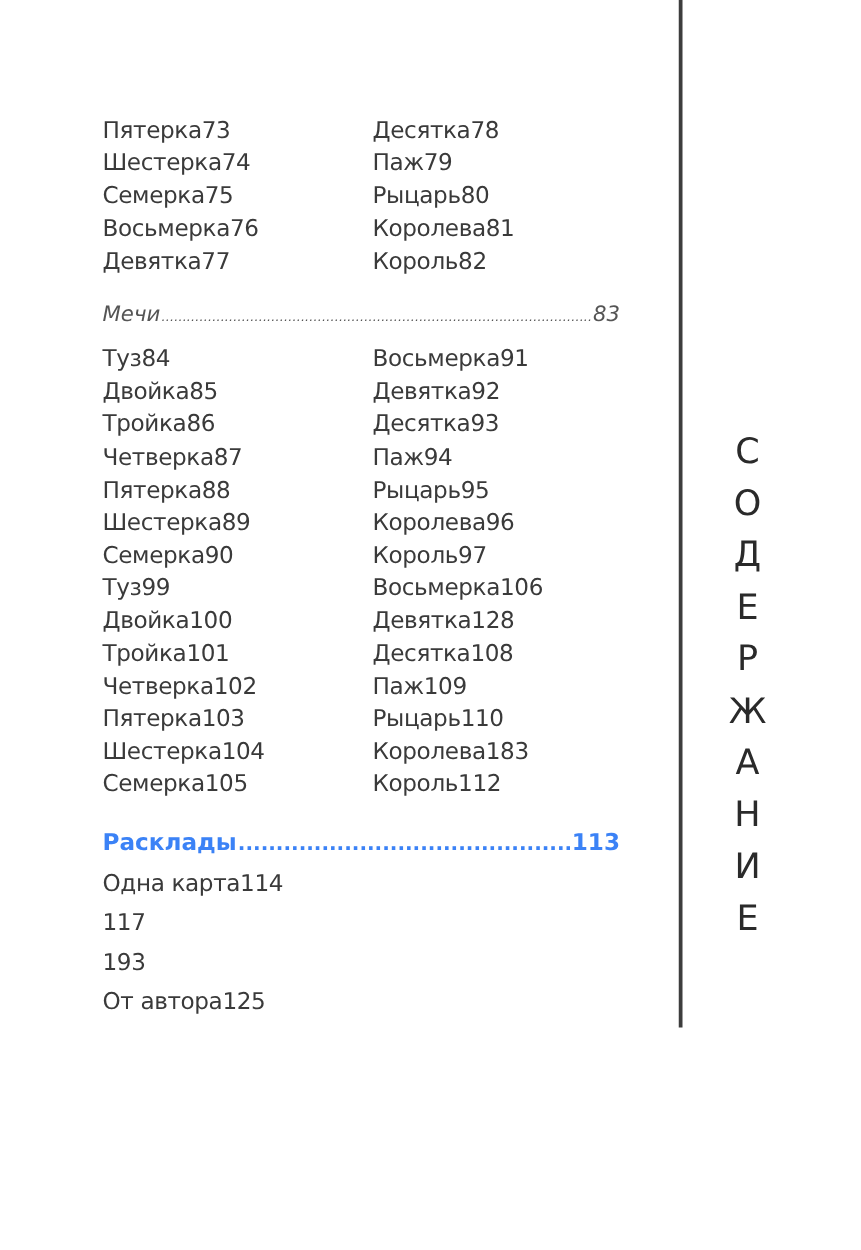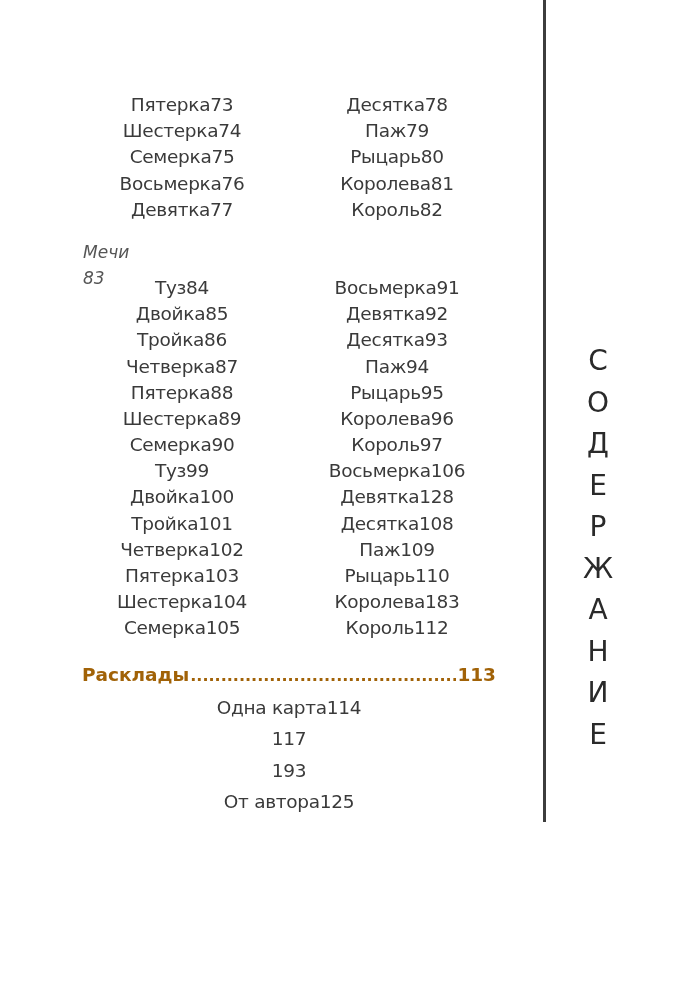--- a/index.html
+++ b/index.html
@@ -5,27 +5,27 @@
   html, body { margin: 0; padding: 0; }
   body {
     width: 689px; height: 1000px; background: #ffffff;
     position: relative; overflow: hidden;
     font-family: "DejaVu Sans", sans-serif;
     color: #3a3a3a;
   }
   .toc { position: absolute; left: 82px; top: 92px; width: 414px; }
   .grid { display: grid; grid-template-columns: 200px 214px; }
   .col { display: flex; flex-direction: column; }
-  .row { display: flex; justify-content: center; height: 26.2px; line-height: 26.2px; font-size: 18.5px; letter-spacing: -0.3px; }
+  .row { display: flex; justify-content: flex-start; height: 26.2px; line-height: 26.2px; font-size: 18.5px; letter-spacing: -0.3px; }
   .grid .col:nth-child(2) .row .lbl { padding-left: 16px; }
-  .section-h { display: flex; align-items: baseline; height: 26px; line-height: 26px; font-size: 17px; font-style: italic; color: #555; margin-top: 16px; margin-bottom: 10px; flex-direction: column; }
+  .section-h { display: flex; align-items: baseline; height: 26px; line-height: 26px; font-size: 17px; font-style: italic; color: #555; margin-top: 16px; margin-bottom: 10px; }
   .section-h .dots, .major .dots { flex: 1; overflow: hidden; white-space: nowrap; margin: 0 1px; }
   .section-h .dots::after, .major .dots::after { content: "........................................................................................................................................................................................................"; letter-spacing: 0.2px; }
   .section-h .dots::after { font-size: 10px; }
-  .major { display: flex; align-items: baseline; font-weight: bold; font-size: 18.5px; height: 30px; line-height: 30px; color: #a16207; margin-top: 18px; }
+  .major { display: flex; align-items: baseline; font-weight: bold; font-size: 18.5px; height: 30px; line-height: 30px; color: #3b82f6; margin-top: 18px; }
   .major .dots::after { font-size: 16px; letter-spacing: 0; }
   .sub { margin-top: 2px; }
   .sub .row { height: 31.5px; line-height: 31.5px; }
   .vline { position: absolute; left: 543px; top: 0; width: 3px; height: 822px; background: #3d3d3d; }
   .vtitle { position: absolute; left: 583px; top: 340px; width: 30px; display: flex; flex-direction: column; align-items: center; }
   .vtitle span { font-size: 28px; line-height: 41.5px; color: #2a2a2a; }
   .moon { position: absolute; left: 532px; top: 820px; width: 34px; height: 34px; }
 </style>
 </head>
 <body>

